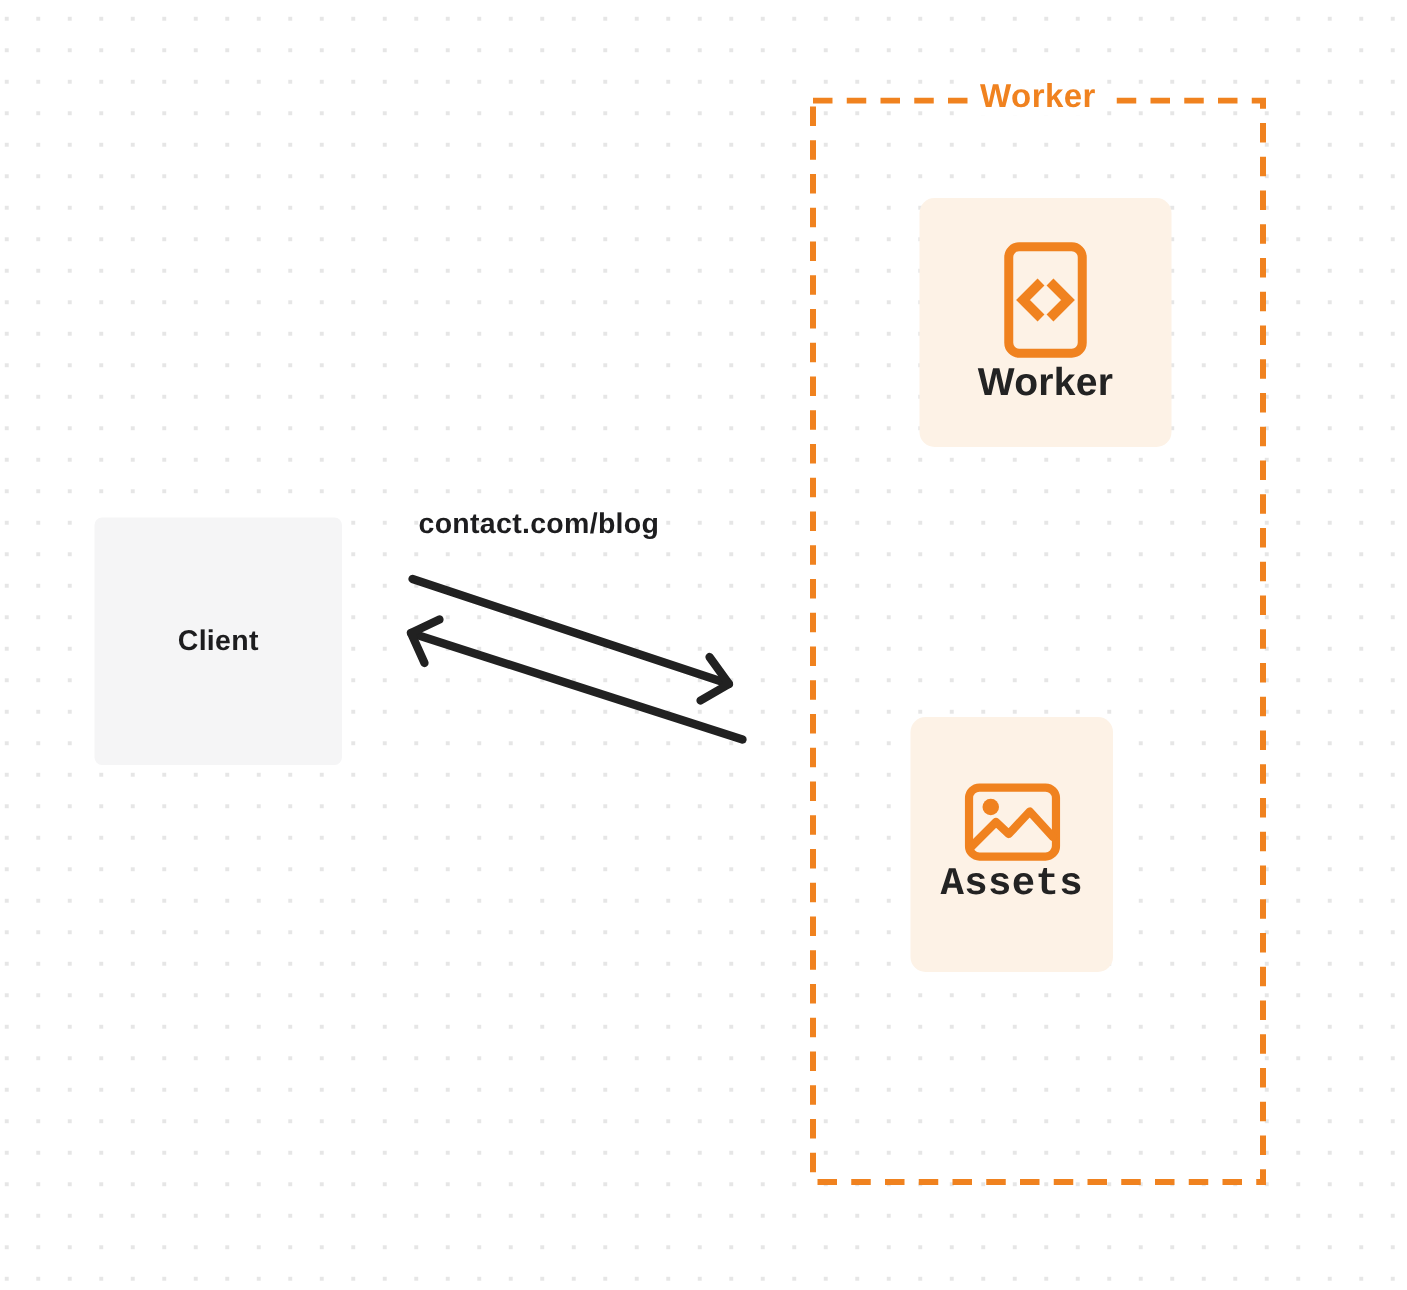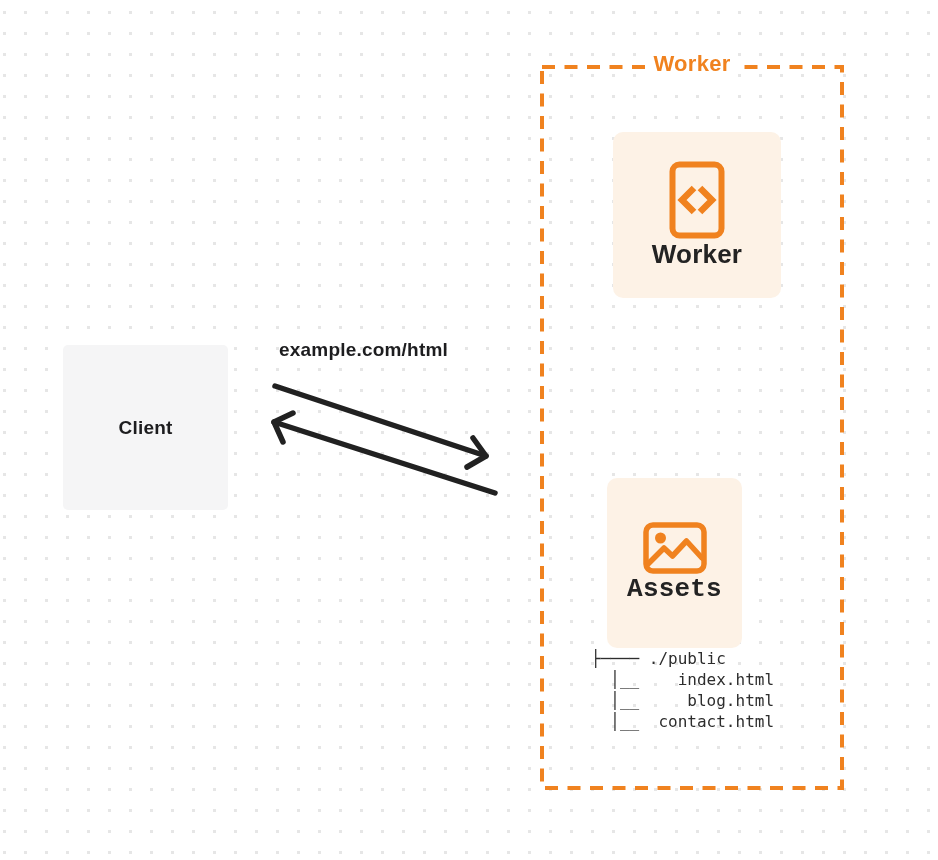--- a/index.html
+++ b/index.html
@@ -59,21 +59,21 @@
 </style>
 </head>
 <body>
 
 <div class="canvas">
 
   <div class="client-box">
     <span class="client-label">Client</span>
   </div>
 
-  <div class="request-label">example.com/html</div>
+  <div class="request-label">contact.com/blog</div>
 
   <svg class="arrows" width="260" height="140" viewBox="0 0 260 140">
     <g stroke="var(--arrow)" stroke-width="5.5" fill="none" stroke-linecap="round" stroke-linejoin="round">
       <line x1="20" y1="18" x2="231" y2="88"></line>
       <polyline points="218,70 231,88 212,99"></polyline>
     </g>
     <g stroke="var(--arrow)" stroke-width="5.5" fill="none" stroke-linecap="round" stroke-linejoin="round">
       <line x1="240" y1="125" x2="19" y2="54"></line>
       <polyline points="38,45 19,54 28,74"></polyline>
     </g>
@@ -97,15 +97,14 @@
 
   <div class="card assets-card">
     <svg class="icon-svg" width="64" height="52" viewBox="0 0 64 52">
       <rect x="3" y="3" width="58" height="46" rx="7" fill="none" stroke="var(--accent)" stroke-width="5.5"></rect>
       <circle cx="17.5" cy="16" r="5.5" fill="var(--accent)"></circle>
       <polyline points="5,42 21,26 29.5,34 43.5,19 59,36" fill="none" stroke="var(--accent)" stroke-width="5.5" stroke-linejoin="round" stroke-linecap="round"></polyline>
     </svg>
     <div class="card-label">Assets</div>
   </div>
 
-  <pre class="file-tree"><div>├──── ./public</div><div>  │__    index.html</div><div>  │__     blog.html</div><div>  │__  contact.html</div></pre>
 
 </div>
 
 </body></html>

